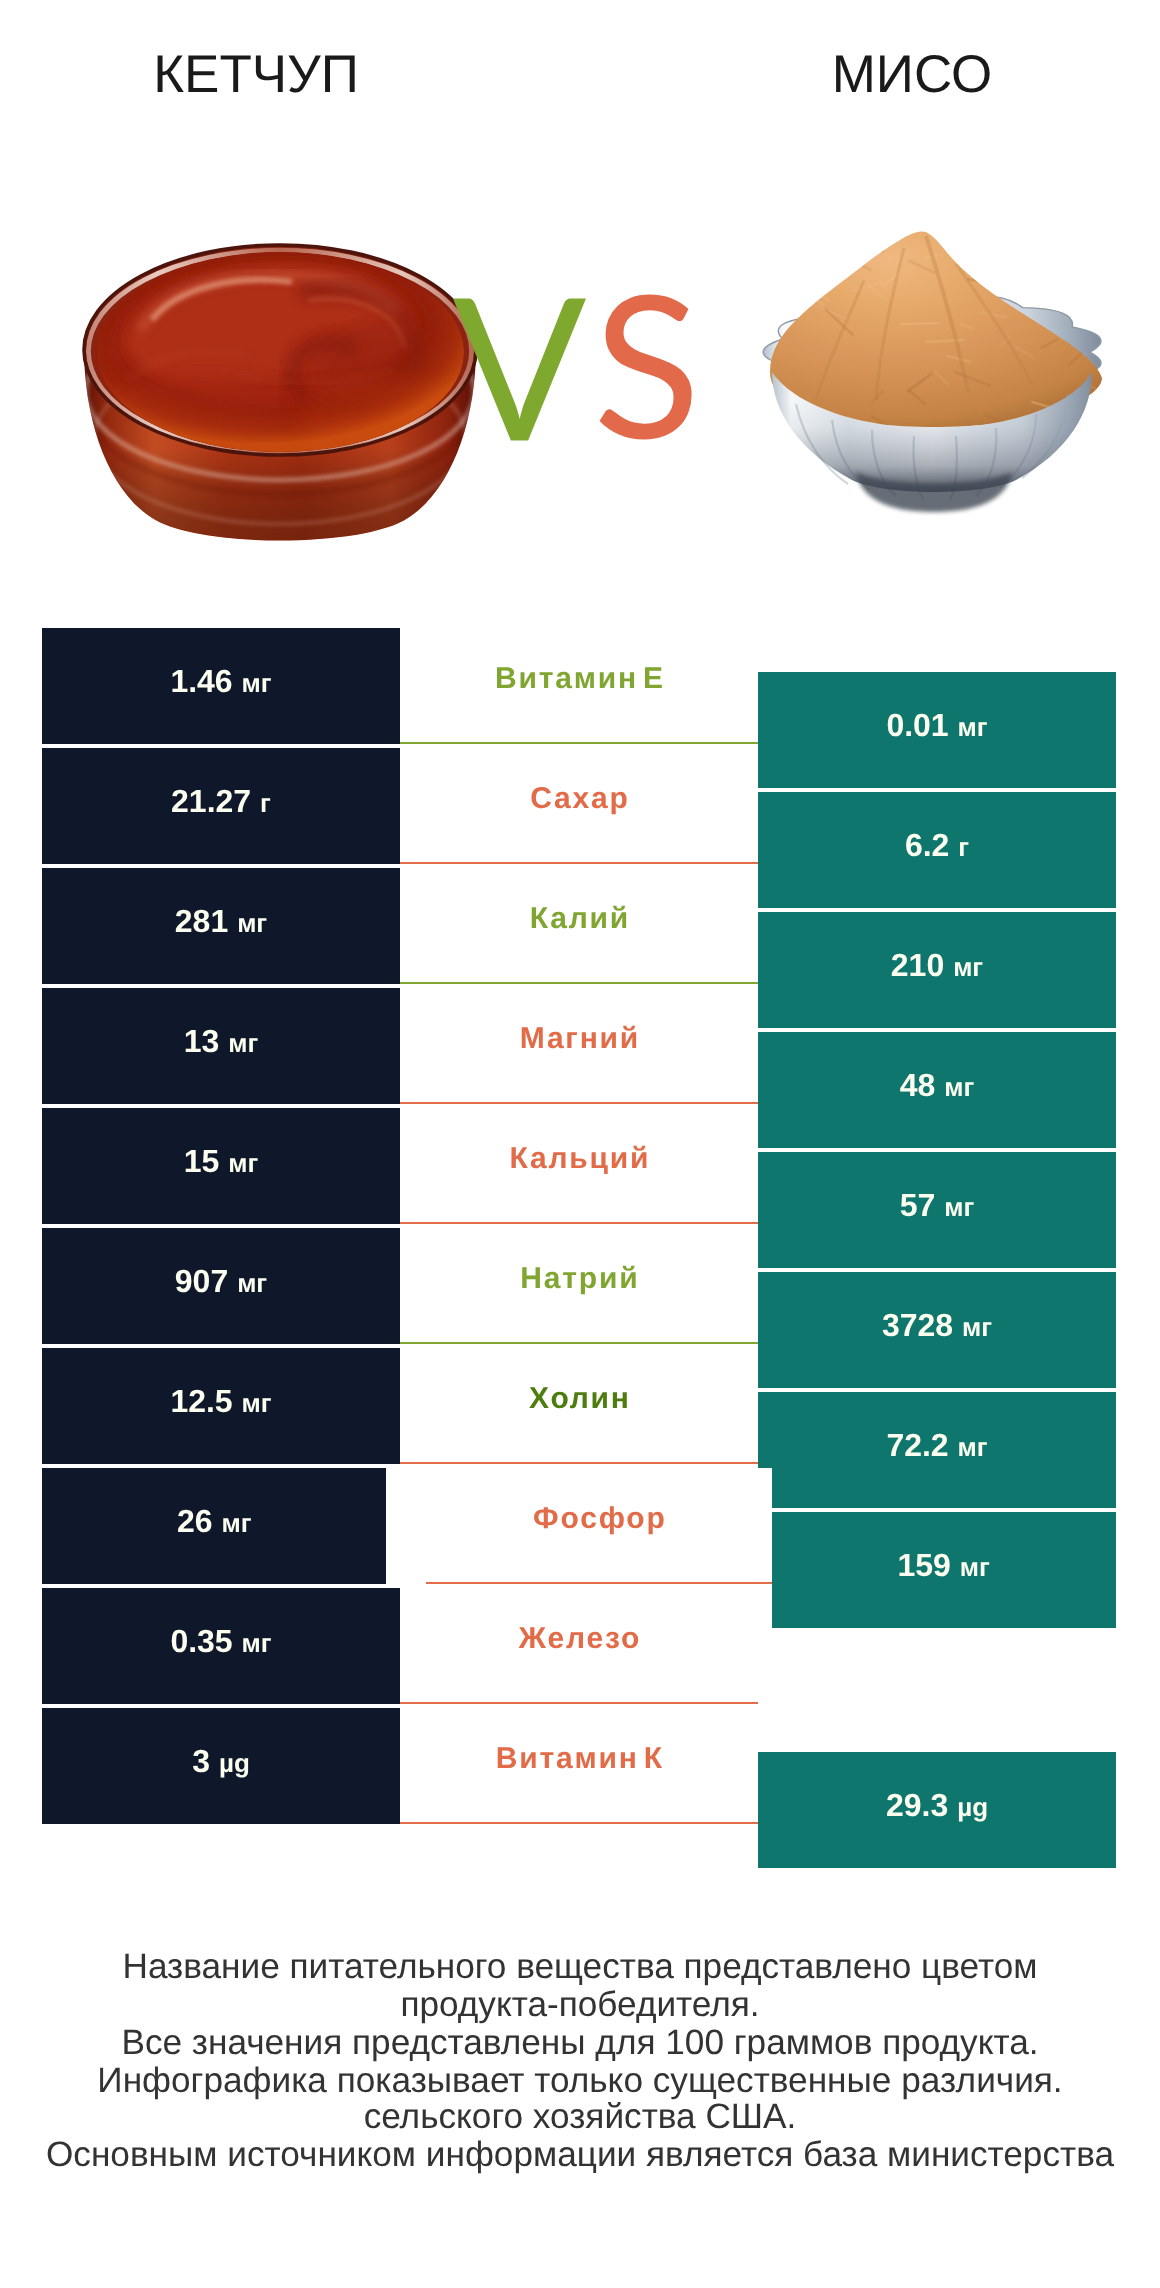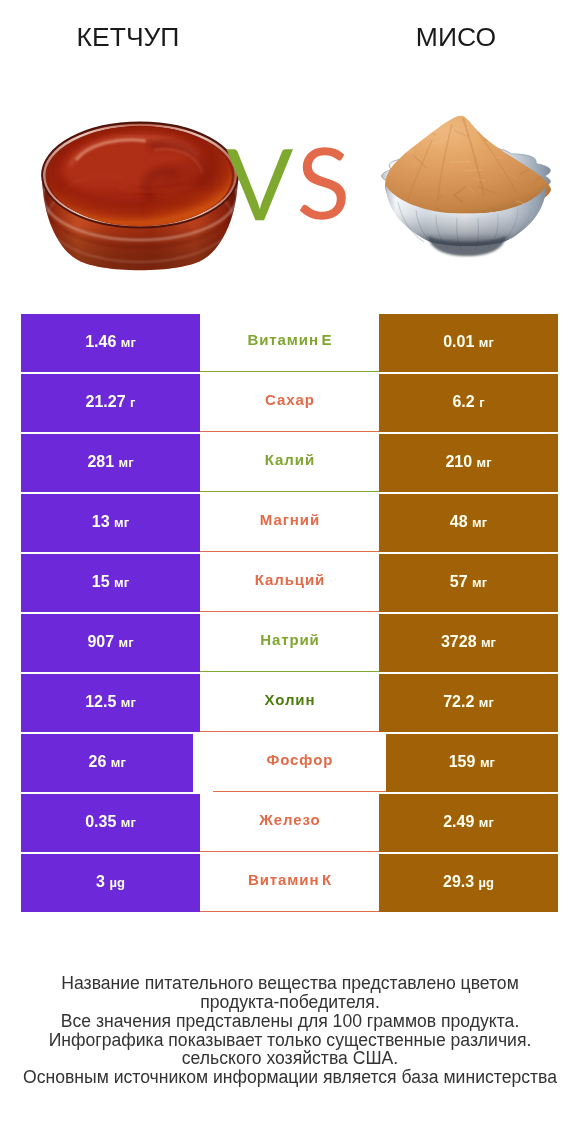--- a/index.html
+++ b/index.html
@@ -9,22 +9,22 @@
   #ttl-left{left:3px;width:250px;text-align:center;}
   #ttl-right{left:365px;width:182px;text-align:center;}
   .bowl-left{position:absolute;left:20px;top:110px;width:220px;height:170px;}
   .bowl-right{position:absolute;left:378px;top:104px;width:184px;height:160px;}
   .bowl-left svg,.bowl-right svg{display:block;}
   .vs{position:absolute;left:218px;top:130px;width:140px;height:100px;}
   .table{position:absolute;left:21px;top:314px;width:537px;}
   .row{position:relative;height:58px;margin-bottom:2px;display:flex;}
   .row:last-child{margin-bottom:0;text-align:center;}
   .cell{width:179px;height:58px;display:flex;align-items:center;justify-content:center;box-sizing:border-box;}
-  .cell.g{background:#6d28d9;}
-  .cell.o{background:#a16207;}
+  .cell.g{background:#0f172a;}
+  .cell.o{background:#0f766e;margin-top:22px;}
   .cell.m{background:#fff;border-bottom:1px solid;}
   .val{font-size:16px;font-weight:700;color:#fcffef;white-space:nowrap;position:relative;top:-1px;}
   .val .u{font-size:13px;}
   .nm{font-size:15px;font-weight:700;white-space:nowrap;position:relative;top:-3px;letter-spacing:0.9px;text-indent:0.9px;word-spacing:-2.5px;}
   .foot{position:absolute;left:0;top:974px;width:580px;text-align:center;}
   .fl{font-size:17.6px;color:#333333;line-height:18.85px;white-space:nowrap;}
 </style>
 </head>
 <body>
 
@@ -314,23 +314,20 @@
           <span class="val"><span>159</span> <span class="u">мг</span></span>
         </div>
       </div>
       <div class="row">
         <div class="cell g">
           <span class="val"><span>0.35</span> <span class="u">мг</span></span>
         </div>
         <div class="cell m" style="border-bottom-color: rgb(226, 107, 72);">
           <span class="nm" style="color: rgb(226, 107, 72);">Железо</span>
         </div>
-        <div class="cell o">
-          <span class="val"><span>2.49</span> <span class="u">мг</span></span>
-        </div>
       </div>
       <div class="row">
         <div class="cell g">
           <span class="val"><span>3</span> <span class="u">µg</span></span>
         </div>
         <div class="cell m" style="border-bottom-color: rgb(226, 107, 72);">
           <span class="nm" style="color: rgb(226, 107, 72);">Витамин К</span>
         </div>
         <div class="cell o">
           <span class="val"><span>29.3</span> <span class="u">µg</span></span>

